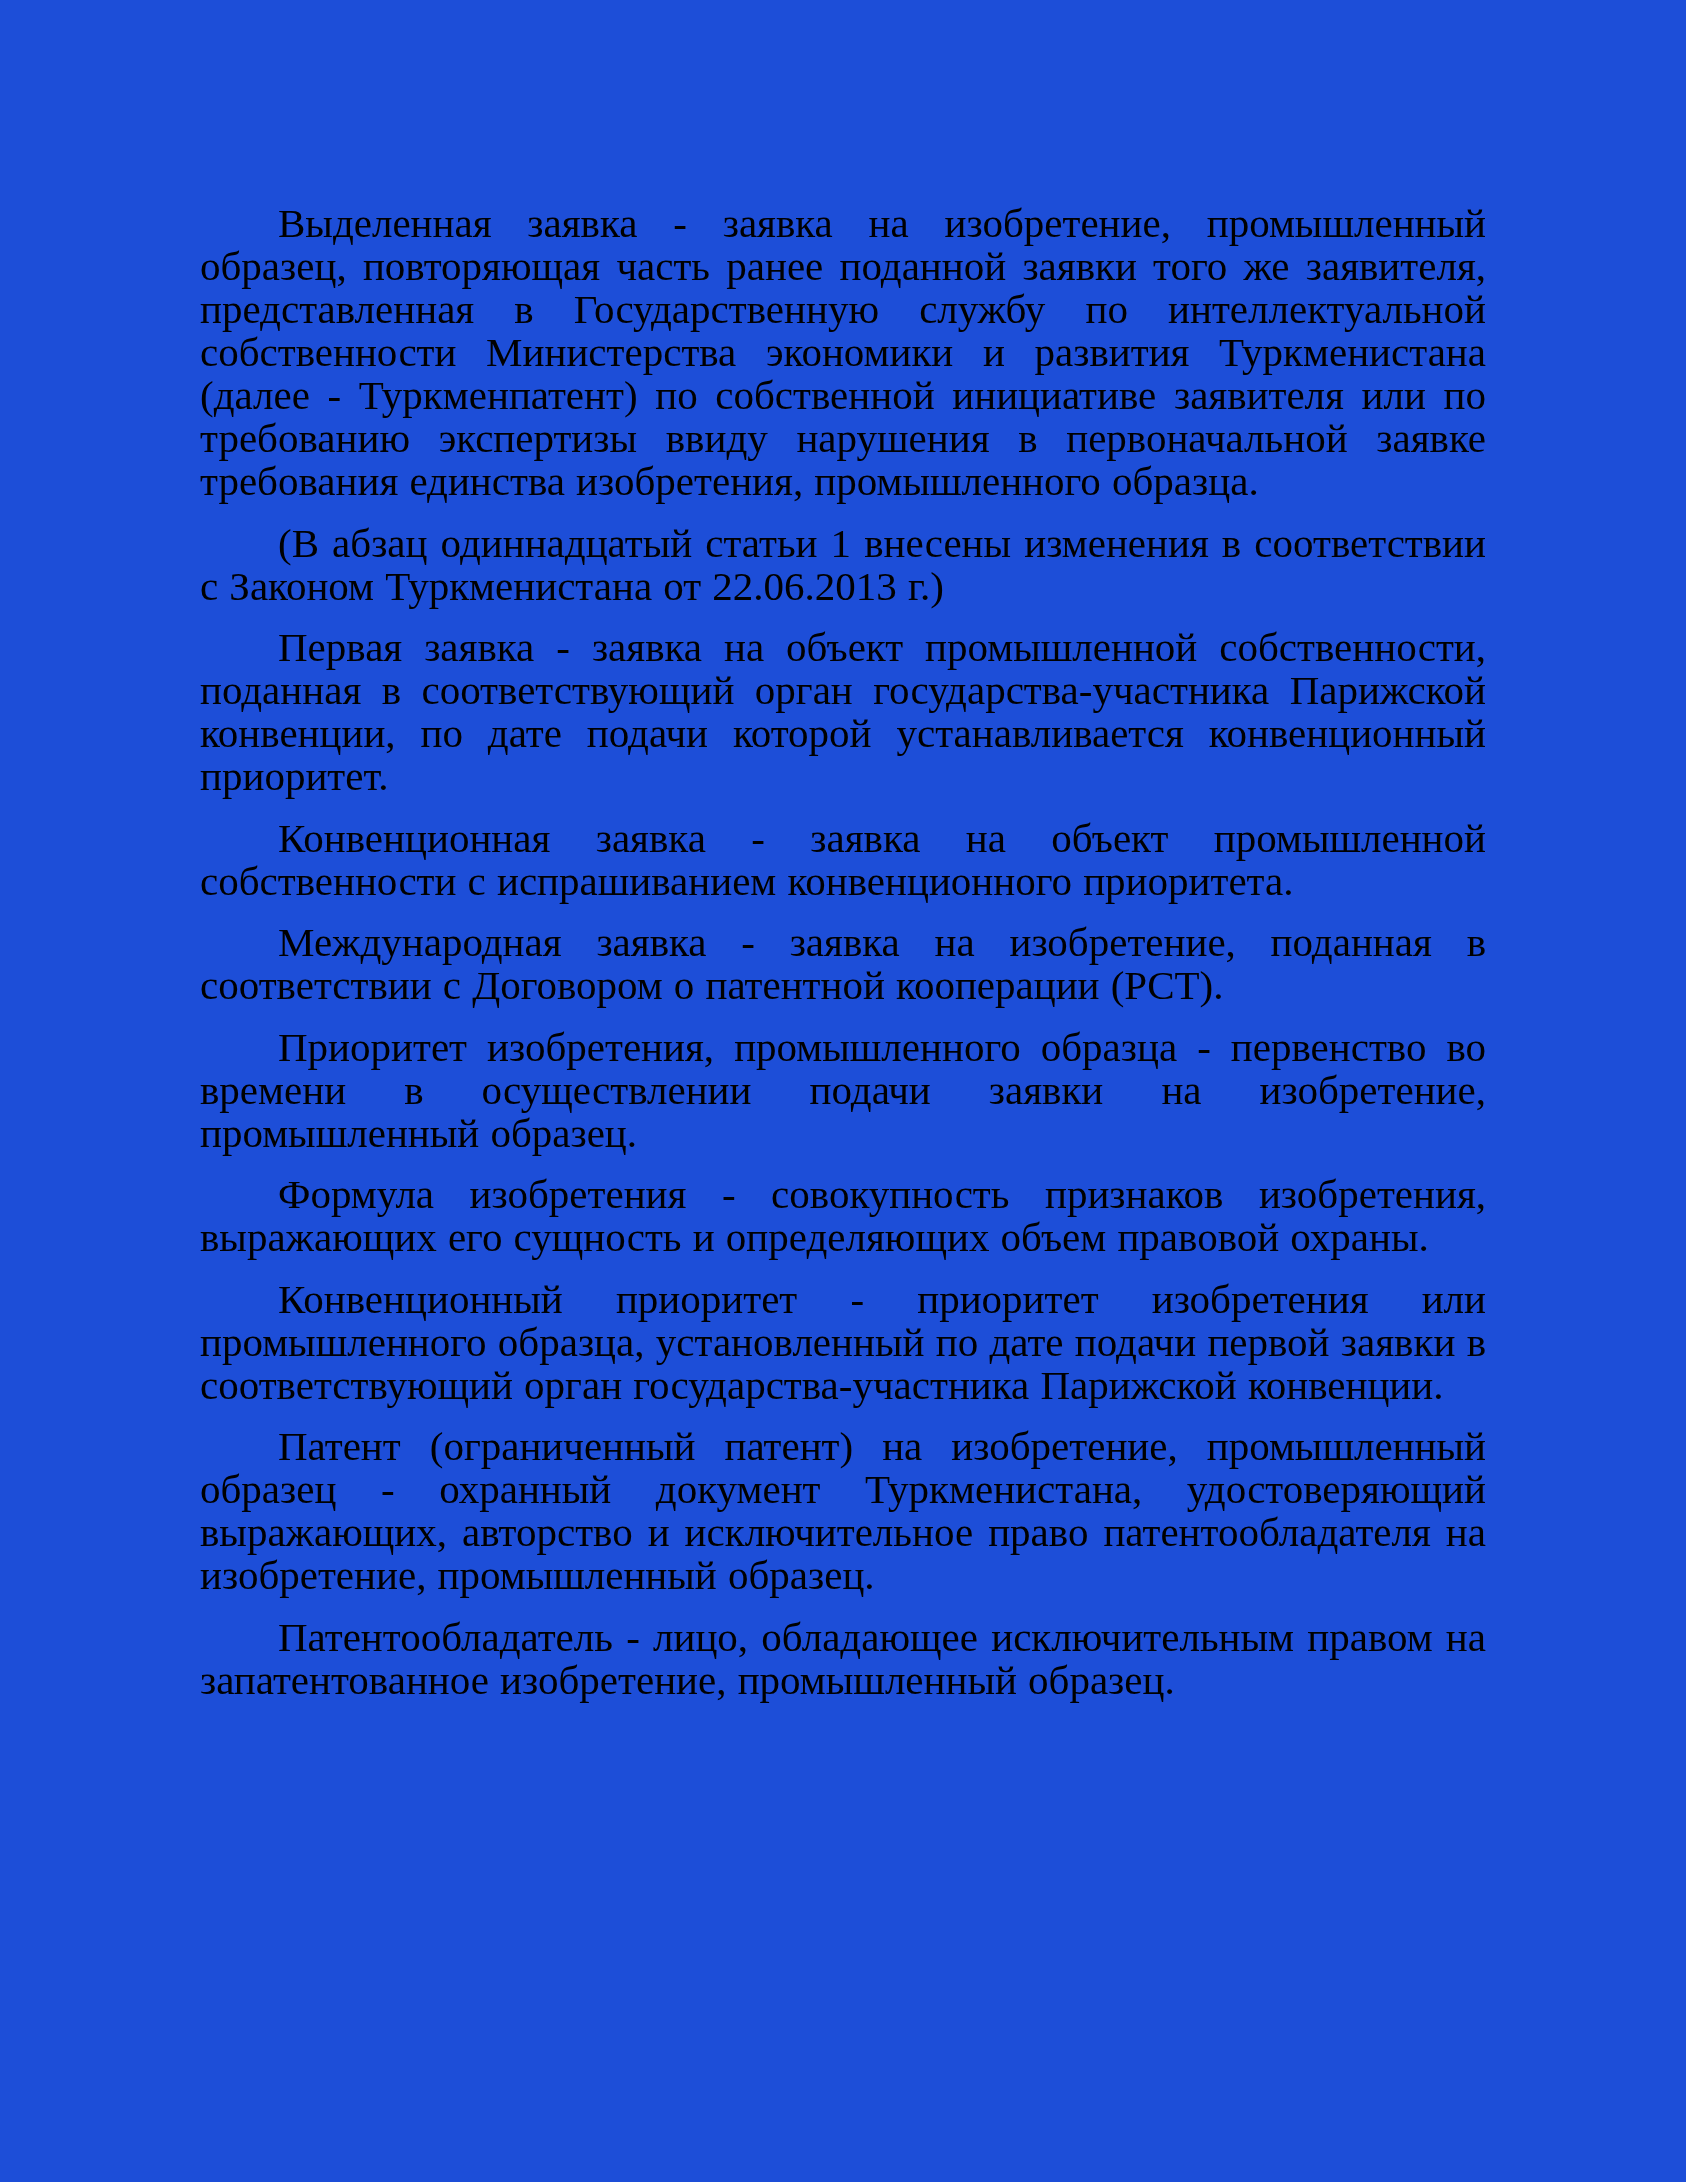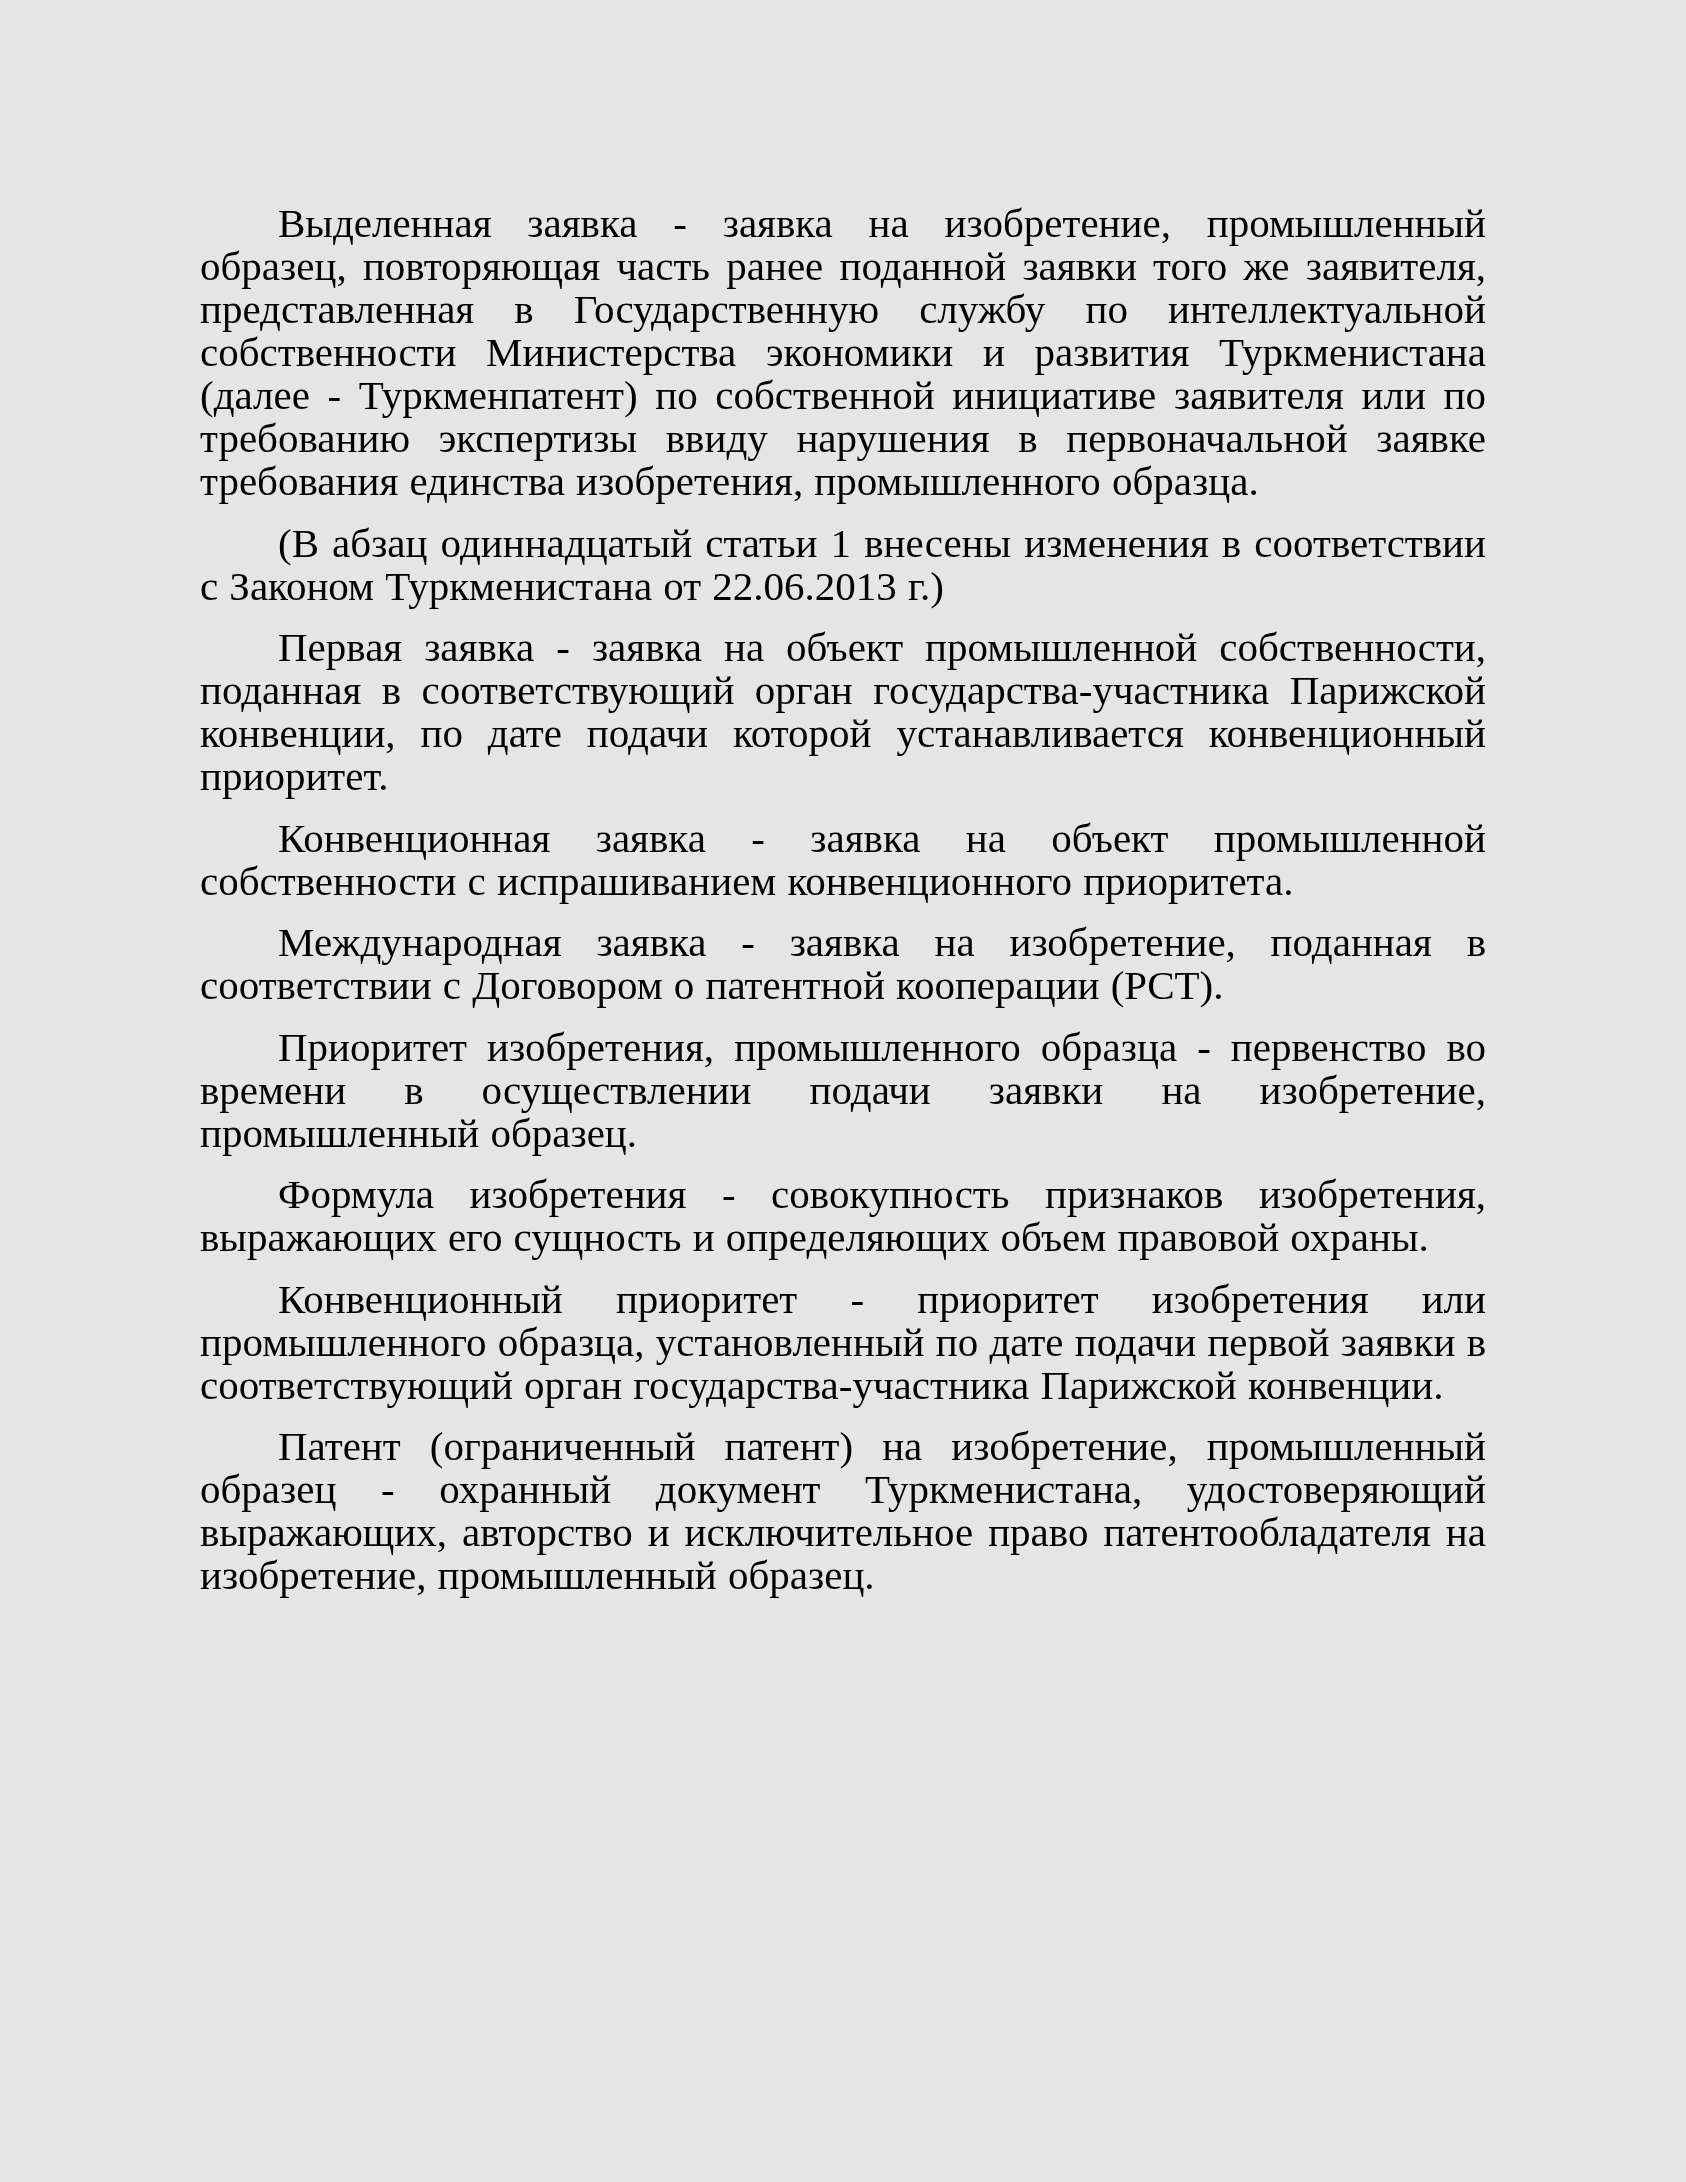--- a/index.html
+++ b/index.html
@@ -6,21 +6,21 @@
     margin: 0;
     padding: 0;
     background: #ffffff;
   }
   .page {
     position: relative;
     width: 1686px;
     height: 2183px;
     box-sizing: border-box;
     padding: 202px 200px 0 200px;
-    background: #e5e5e5;
+    background: #1d4ed8;
     overflow: hidden;
   }
   .doc-par {
     font-family: "Liberation Serif", "DejaVu Serif", serif;
     font-size: 41px;
     line-height: 43px;
     color: #000000;
     text-align: justify;
     text-indent: 78px;
     margin: 0 0 18.5px 0;
@@ -33,14 +33,15 @@
 <div class="page">
   <p class="doc-par">Выделенная заявка - заявка на изобретение, промышленный образец, повторяющая часть ранее поданной заявки того же заявителя, представленная в Государственную службу по интеллектуальной собственности Министерства экономики и развития Туркменистана (далее - Туркменпатент) по собственной инициативе заявителя или по требованию экспертизы ввиду нарушения в первоначальной заявке требования единства изобретения, промышленного образца.</p>
   <p class="doc-par">(В абзац одиннадцатый статьи 1 внесены изменения в соответствии с Законом Туркменистана от 22.06.2013 г.)</p>
   <p class="doc-par">Первая заявка - заявка на объект промышленной собственности, поданная в соответствующий орган государства-участника Парижской конвенции, по дате подачи которой устанавливается конвенционный приоритет.</p>
   <p class="doc-par">Конвенционная заявка - заявка на объект промышленной собственности с испрашиванием конвенционного приоритета.</p>
   <p class="doc-par">Международная заявка - заявка на изобретение, поданная в соответствии с Договором о патентной кооперации (PCT).</p>
   <p class="doc-par">Приоритет изобретения, промышленного образца - первенство во времени в осуществлении подачи заявки на изобретение, промышленный образец.</p>
   <p class="doc-par">Формула изобретения - совокупность признаков изобретения, выражающих его сущность и определяющих объем правовой охраны.</p>
   <p class="doc-par">Конвенционный приоритет - приоритет изобретения или промышленного образца, установленный по дате подачи первой заявки в соответствующий орган государства-участника Парижской конвенции.</p>
   <p class="doc-par">Патент (ограниченный патент) на изобретение, промышленный образец - охранный документ Туркменистана, удостоверяющий выражающих, авторство и исключительное право патентообладателя на изобретение, промышленный образец.</p>
+  <p class="doc-par">Патентообладатель - лицо, обладающее исключительным правом на запатентованное изобретение, промышленный образец.</p>
 </div>
 
 
 </body></html>

